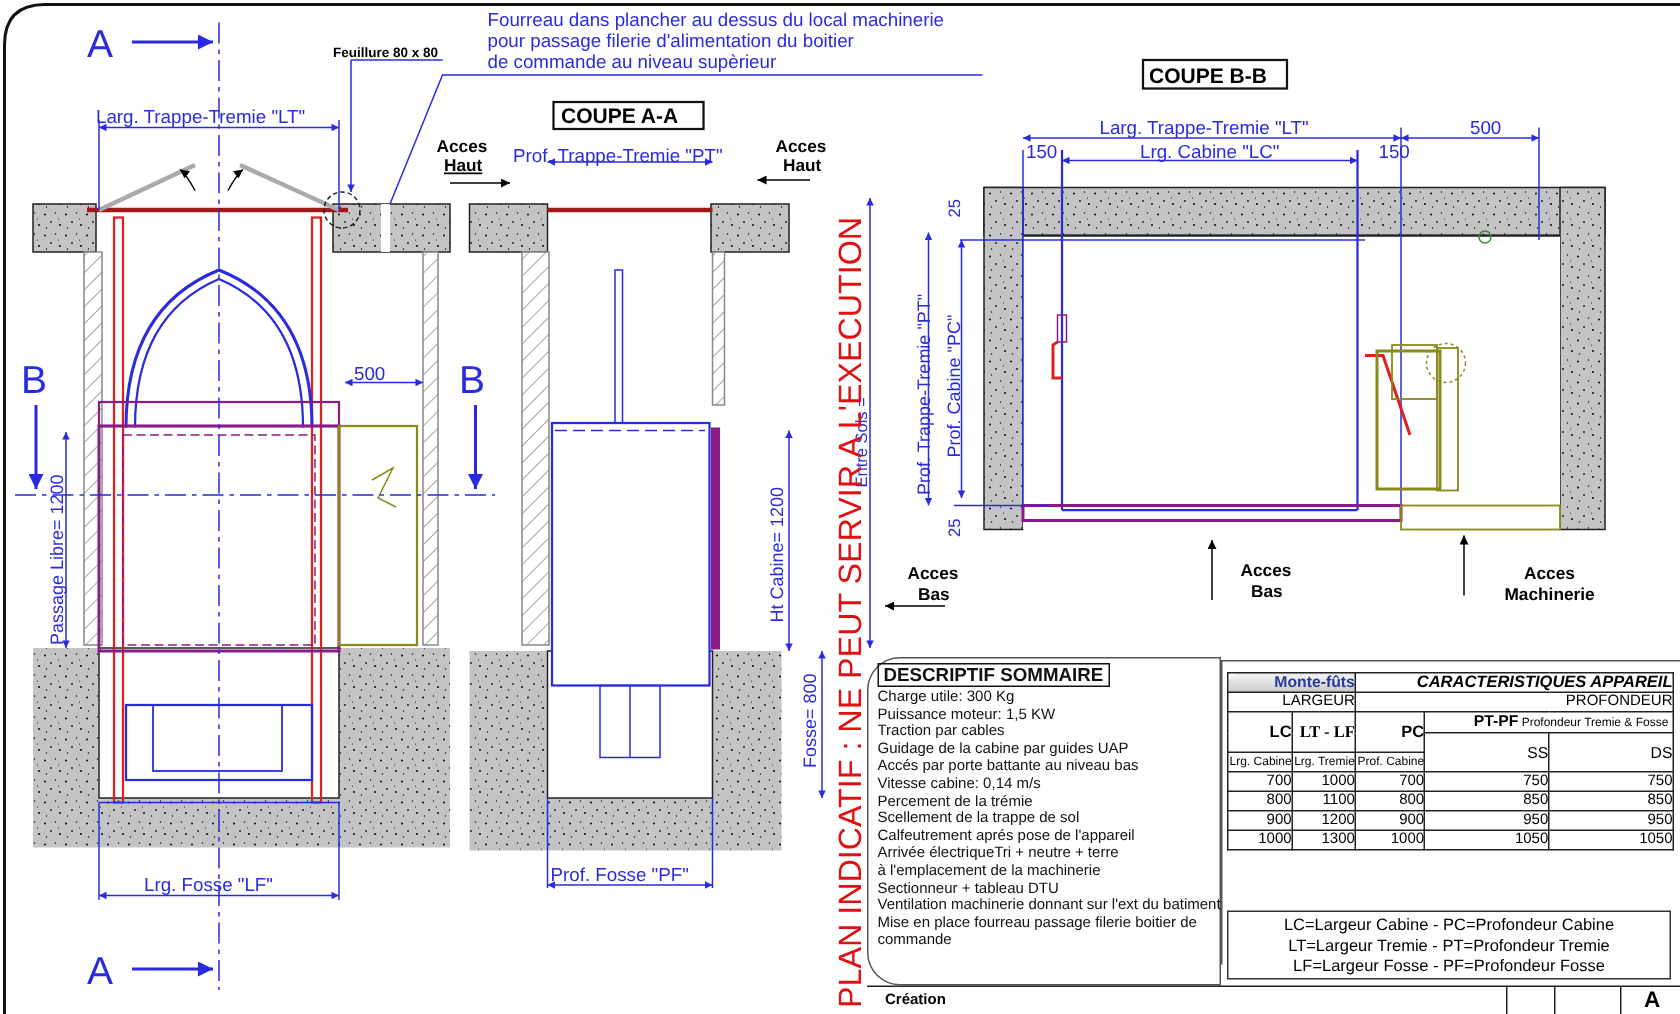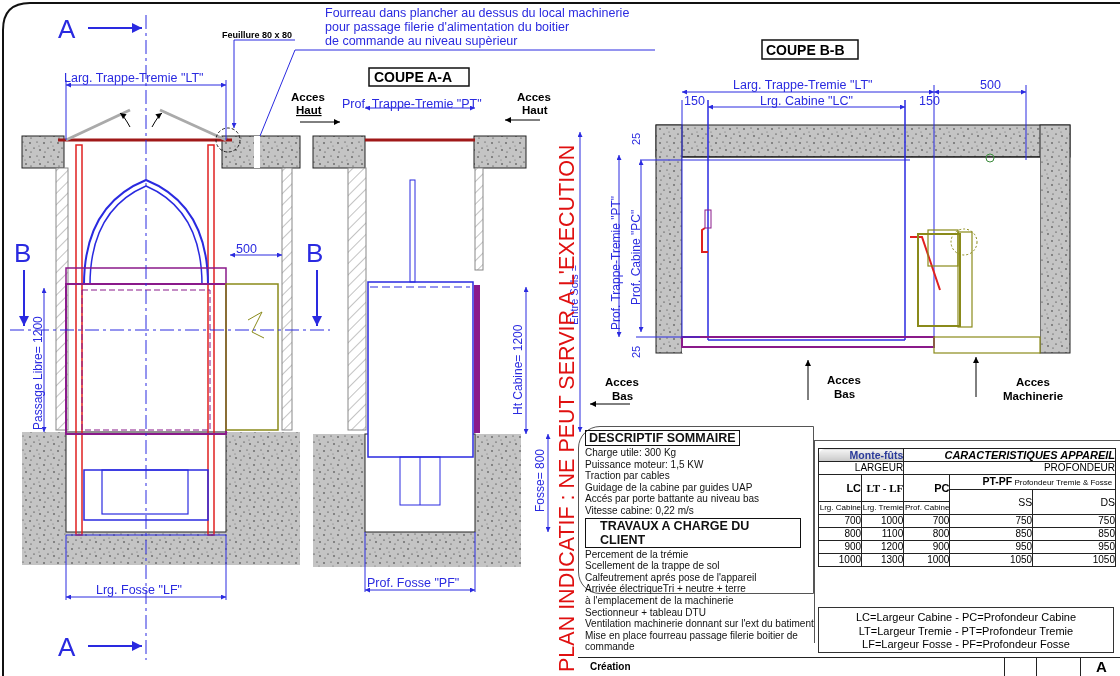--- a/index.html
+++ b/index.html
@@ -1,21 +1,21 @@
 <!DOCTYPE html>
 <html><head>
 <meta charset="utf-8">
 <style>
   html,body{margin:0;padding:0;background:#fff;}
   body{width:1120px;height:676px;position:relative;overflow:hidden;font-family:"Liberation Sans",sans-serif;}
   svg{position:absolute;left:0;top:0;}
   .t{font-family:"Liberation Sans",sans-serif;}
   .blue{fill:#2a2ae0;}
   .blk{fill:#000;}
-  #desc{position:absolute;left:578px;top:426px;width:236px;height:168px;border:1.5px solid #555;border-radius:22px 0 0 22px;font-size:10px;line-height:11.6px;padding:2px 12px 0 6px;box-sizing:border-box;color:#111;}
+  #desc{position:absolute;left:578px;top:438px;width:236px;height:219px;border:1.5px solid #555;border-radius:22px 0 0 22px;font-size:10px;line-height:11.6px;padding:2px 12px 0 6px;box-sizing:border-box;color:#111;}
   #desc .hd{display:inline-block;border:1.5px solid #111;font-weight:bold;font-size:12.5px;line-height:14px;padding:0 3px;margin:1px 0 1px 0;}
   #desc .hd2{display:inline-block;border:1.5px solid #111;font-weight:bold;font-size:12.5px;line-height:14px;padding:0 14px;margin:1px 0 1px 0;}
   #desc div{white-space:nowrap;}
   #spec{position:absolute;left:818px;top:448px;width:298px;border-collapse:collapse;font-size:10px;}
   #spec td{border:1.2px solid #222;text-align:right;padding:0;height:12px;line-height:12px;}
   #legend{position:absolute;left:818px;top:607px;width:296px;height:46px;border:1.5px solid #333;font-size:11px;text-align:center;line-height:13.5px;padding-top:3px;box-sizing:border-box;}
   #footer{position:absolute;left:578px;top:657px;width:542px;height:19px;border-top:1.5px solid #222;font-size:10px;font-weight:bold;}
 </style>
 </head>
 <body>
@@ -200,22 +200,21 @@
   <text transform="translate(574,672) rotate(-90)" fill="#e01010" font-size="21.5" class="t">PLAN INDICATIF : NE PEUT SERVIR A L'EXECUTION</text>
 </svg>
 
 <div id="desc">
   <span class="hd">DESCRIPTIF SOMMAIRE</span>
   <div>Charge utile: 300 Kg</div>
   <div>Puissance moteur: 1,5 KW</div>
   <div>Traction par cables</div>
   <div>Guidage de la cabine par guides UAP</div>
   <div>Accés par porte battante au niveau bas</div>
-  <div>Vitesse cabine: 0,22 m/s</div>
-  <span class="hd2">TRAVAUX A CHARGE DU CLIENT</span>
+  <div>Vitesse cabine: 0,14 m/s</div>
   <div>Percement de la trémie</div>
   <div>Scellement de la trappe de sol</div>
   <div>Calfeutrement aprés pose de l'appareil</div>
   <div>Arrivée électriqueTri + neutre + terre</div>
   <div>à l'emplacement de la machinerie</div>
   <div>Sectionneur + tableau DTU</div>
   <div>Ventilation machinerie donnant sur l'ext du batiment</div>
   <div>Mise en place fourreau passage filerie boitier de</div>
   <div>commande</div>
 </div>

